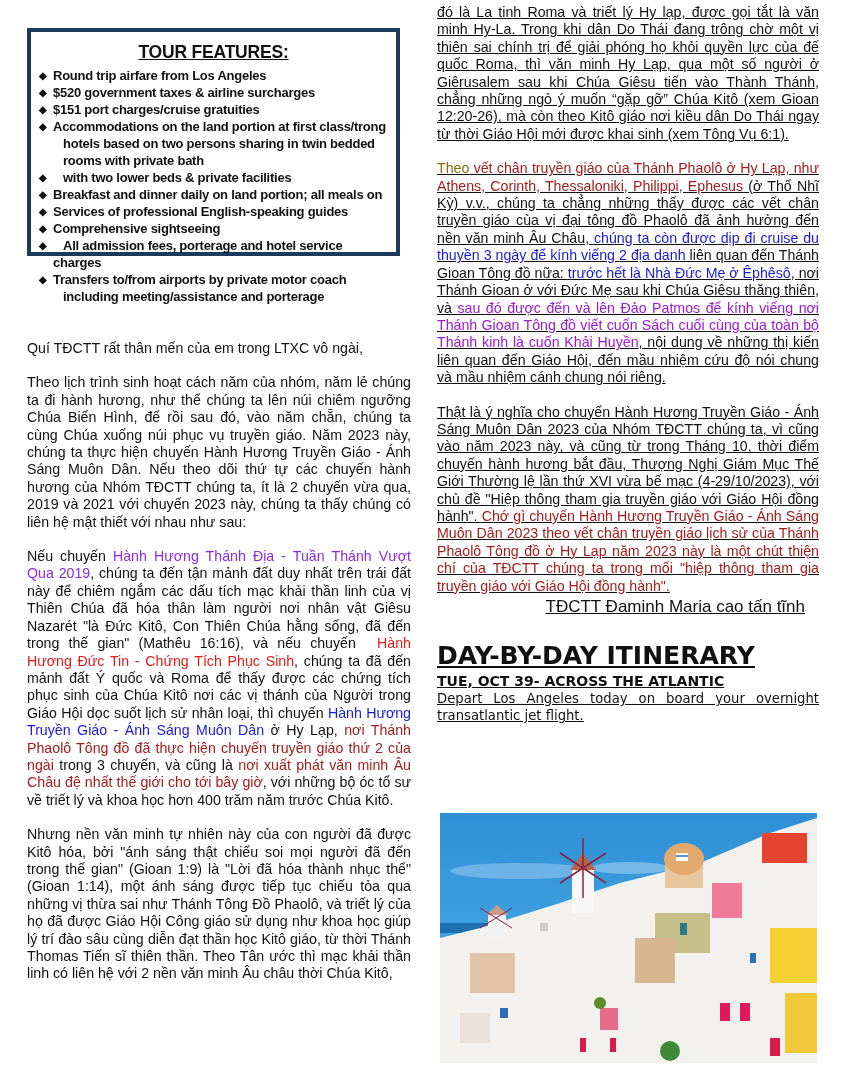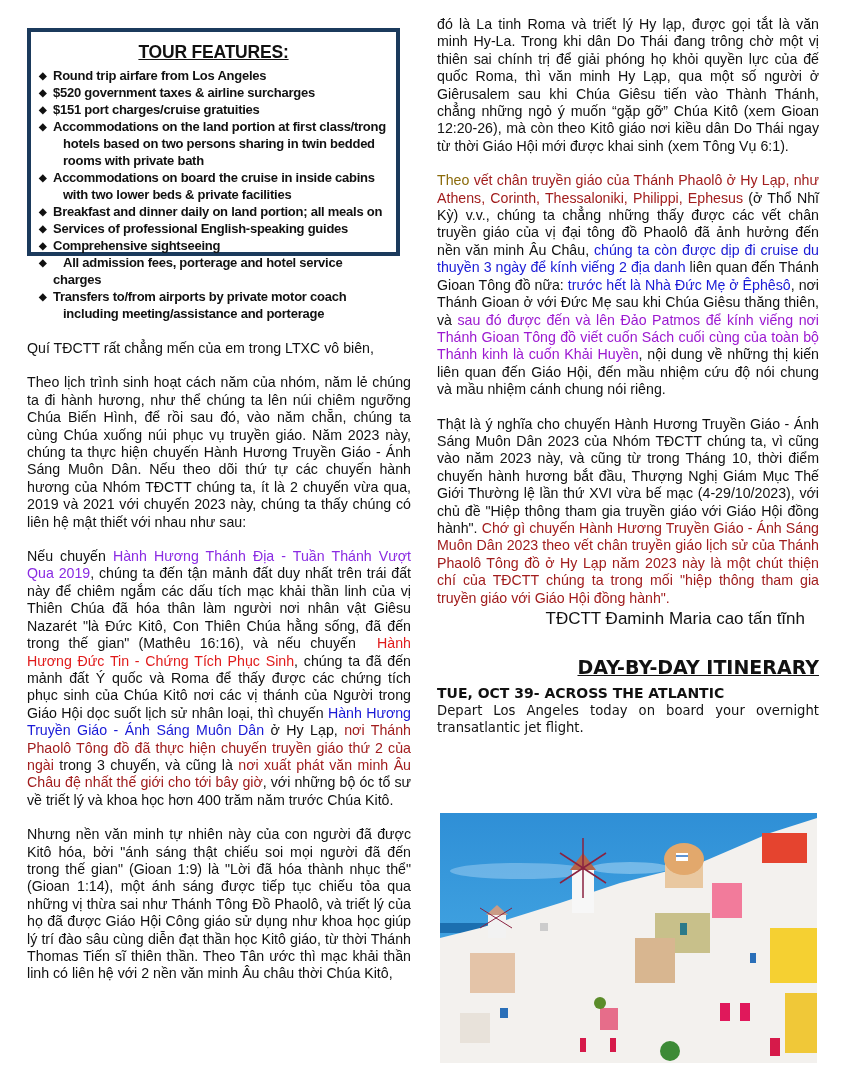--- a/index.html
+++ b/index.html
@@ -15,54 +15,54 @@
   .box li .cont { padding-left:10px; display:block; }
   .box li.indent .first { padding-left:10px; }
   p { margin:0 0 17px 0; }
   .purple { color:#8a2be2; }
   .red { color:#e01b1b;margin-left:12px; }
   .blue { color:#1a1ad6; }
   .maroon { color:#a11d1d; }
   .olive { color:#8b6b0b; }
   .violet { color:#9b19d0; }
   .sig { text-align:right; font-size:17px; padding-right:14px; margin-top:-14px; }
-  .itin-title { font-family:"DejaVu Sans", sans-serif; font-weight:bold; font-size:19px; text-align:right; text-decoration:underline; margin:0; }
+  .itin-title { font-family:"DejaVu Sans", sans-serif; font-weight:bold; font-size:25px; text-align:left; text-decoration:underline; margin:0; }
   .itin-day { font-family:"DejaVu Sans", sans-serif; font-weight:bold; font-size:14px; margin:0; }
   .itin-text { font-family:"DejaVu Sans", sans-serif; font-size:13.2px; line-height:17px; text-align:justify; margin:0; }
   .photo { position:absolute; left:440px; top:813px; width:377px; height:250px; overflow:hidden; }
 </style>
 </head>
 <body>
 
 <div class="box">
   <h2>TOUR FEATURES:</h2>
   <ul id="features-list">
       <li><span class="bul">◆</span><span class="first">Round trip airfare from Los Angeles</span></li>
       <li><span class="bul">◆</span><span class="first">$520 government taxes &amp; airline surcharges</span></li>
       <li><span class="bul">◆</span><span class="first">$151 port charges/cruise gratuities</span></li>
       <li><span class="bul">◆</span><span class="first">Accommodations on the land portion at first class/trong</span><span class="cont">hotels based on two persons sharing in twin bedded</span><span class="cont">rooms with private bath</span></li>
-      <li><span class="bul">◆</span><span class="first">Accommodations on board the cruise in inside cabins</span><span class="cont">with two lower beds &amp; private facilities</span></li>
+      <li><span class="bul">◆</span><span class="cont">with two lower beds &amp; private facilities</span></li>
       <li><span class="bul">◆</span><span class="first">Breakfast and dinner daily on land portion; all meals on</span></li>
       <li><span class="bul">◆</span><span class="first">Services of professional English-speaking guides</span></li>
       <li><span class="bul">◆</span><span class="first">Comprehensive sightseeing</span></li>
       <li class="indent"><span class="bul">◆</span><span class="first">All admission fees, porterage and hotel service charges</span></li>
       <li><span class="bul">◆</span><span class="first">Transfers to/from airports by private motor coach</span><span class="cont">including meeting/assistance and porterage</span></li>
     </ul>
 </div>
 
 <div class="col left" style="top:340px;">
-  <p>Quí TĐCTT rất chẳng mến của em trong LTXC vô biên,</p>
+  <p>Quí TĐCTT rất thân mến của em trong LTXC vô ngài,</p>
   <p>Theo lịch trình sinh hoạt cách năm của nhóm, năm lẻ chúng ta đi hành hương, như thể chúng ta lên núi chiêm ngưỡng Chúa Biến Hình, để rồi sau đó, vào năm chẵn, chúng ta cùng Chúa xuống núi phục vụ truyền giáo. Năm 2023 này, chúng ta thực hiện chuyến Hành Hương Truyền Giáo - Ánh Sáng Muôn Dân. Nếu theo dõi thứ tự các chuyến hành hương của Nhóm TĐCTT chúng ta, ít là 2 chuyến vừa qua, 2019 và 2021 với chuyến 2023 này, chúng ta thấy chúng có liên hệ mật thiết với nhau như sau:</p>
   <p>
     <span>Nếu chuyến </span><span class="purple">Hành Hương Thánh Địa - Tuần Thánh Vượt Qua 2019</span><span>, chúng ta đến tận mảnh đất duy nhất trên trái đất này để chiêm ngắm các dấu tích mạc khải thần linh của vị Thiên Chúa đã hóa thân làm người nơi nhân vật Giêsu Nazarét "là Đức Kitô, Con Thiên Chúa hằng sống, đã đến trong thế gian" (Mathêu 16:16), và nếu chuyến </span><span class="red">Hành Hương Đức Tin - Chứng Tích Phục Sinh</span><span>, chúng ta đã đến mảnh đất Ý quốc và Roma để thấy được các chứng tích phục sinh của Chúa Kitô nơi các vị thánh của Người trong Giáo Hội dọc suốt lịch sử nhân loại, thì chuyến </span><span class="blue">Hành Hương Truyền Giáo - Ánh Sáng Muôn Dân</span><span> ở Hy Lạp, </span><span class="maroon">nơi Thánh Phaolô Tông đồ đã thực hiện chuyến truyền giáo thứ 2 của ngài</span><span> trong 3 chuyến, và cũng là </span><span class="maroon">nơi xuất phát văn minh Âu Châu đệ nhất thế giới cho tới bây giờ</span><span>, với những bộ óc tổ sư về triết lý và khoa học hơn 400 trăm năm trước Chúa Kitô.</span>
   </p>
   <p>Nhưng nền văn minh tự nhiên này của con người đã được Kitô hóa, bởi "ánh sáng thật chiếu soi mọi người đã đến trong thế gian" (Gioan 1:9) là "Lời đã hóa thành nhục thể" (Gioan 1:14), một ánh sáng được tiếp tục chiếu tỏa qua những vị thừa sai như Thánh Tông Đồ Phaolô, và triết lý của họ đã được Giáo Hội Công giáo sử dụng như khoa học giúp lý trí đào sâu cùng diễn đạt thần học Kitô giáo, từ thời Thánh Thomas Tiến sĩ thiên thần. Theo Tân ước thì mạc khải thần linh có liên hệ với 2 nền văn minh Âu châu thời Chúa Kitô,</p>
 </div>
 
-<div class="col right" style="top:16px;">
+<div class="col right" style="top:4px;text-decoration:underline;">
   <p>đó là La tinh Roma và triết lý Hy lạp, được gọi tắt là văn minh Hy-La. Trong khi dân Do Thái đang trông chờ một vị thiên sai chính trị để giải phóng họ khỏi quyền lực của đế quốc Roma, thì văn minh Hy Lạp, qua một số người ở Giêrusalem sau khi Chúa Giêsu tiến vào Thành Thánh, chẳng những ngỏ ý muốn “gặp gỡ” Chúa Kitô (xem Gioan 12:20-26), mà còn theo Kitô giáo nơi kiều dân Do Thái ngay từ thời Giáo Hội mới được khai sinh (xem Tông Vụ 6:1).</p>
   <p>
     <span class="olive">Theo</span><span class="maroon"> vết chân truyền giáo của Thánh Phaolô ở Hy Lạp, như Athens, Corinth, Thessaloniki, Philippi, Ephesus</span><span> (ở Thổ Nhĩ Kỳ) v.v., chúng ta chẳng những thấy được các vết chân truyền giáo của vị đại tông đồ Phaolô đã ảnh hưởng đến nền văn minh Âu Châu, </span><span class="blue">chúng ta còn được dịp đi cruise du thuyền 3 ngày để kính viếng 2 địa danh</span><span> liên quan đến Thánh Gioan Tông đồ nữa: </span><span class="blue">trước hết là Nhà Đức Mẹ ở Êphêsô</span><span>, nơi Thánh Gioan ở với Đức Mẹ sau khi Chúa Giêsu thăng thiên, và </span><span class="violet">sau đó được đến và lên Đảo Patmos để kính viếng nơi Thánh Gioan Tông đồ viết cuốn Sách cuối cùng của toàn bộ Thánh kinh là cuốn Khải Huyền</span><span>, nội dung về những thị kiến liên quan đến Giáo Hội, đến mầu nhiệm cứu độ nói chung và mầu nhiệm cánh chung nói riêng.</span>
   </p>
   <p>
     <span>Thật là ý nghĩa cho chuyến Hành Hương Truyền Giáo - Ánh Sáng Muôn Dân 2023 của Nhóm TĐCTT chúng ta, vì cũng vào năm 2023 này, và cũng từ trong Tháng 10, thời điểm chuyến hành hương bắt đầu, Thượng Nghị Giám Mục Thế Giới Thường lệ lần thứ XVI vừa bế mạc (4-29/10/2023), với chủ đề "Hiệp thông tham gia truyền giáo với Giáo Hội đồng hành". </span><span class="maroon">Chớ gì chuyến Hành Hương Truyền Giáo - Ánh Sáng Muôn Dân 2023 theo vết chân truyền giáo lịch sử của Thánh Phaolô Tông đồ ở Hy Lạp năm 2023 này là một chút thiện chí của TĐCTT chúng ta trong mối "hiệp thông tham gia truyền giáo với Giáo Hội đồng hành".</span>
   </p>
   <div class="sig">TĐCTT Đaminh Maria cao tấn tĩnh</div>
 
   <div style="height:32px;"></div>

